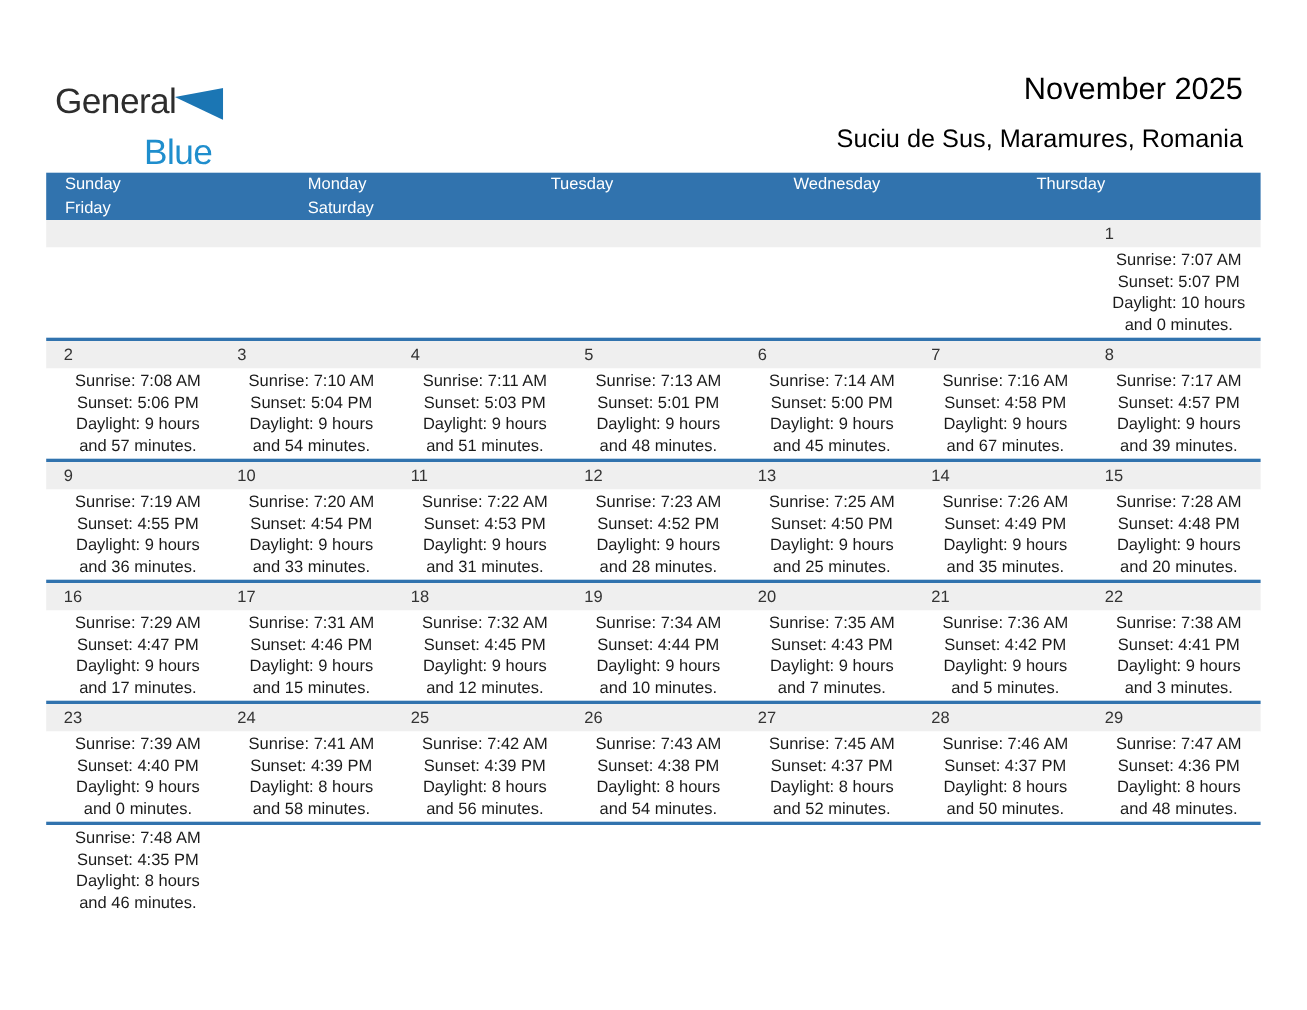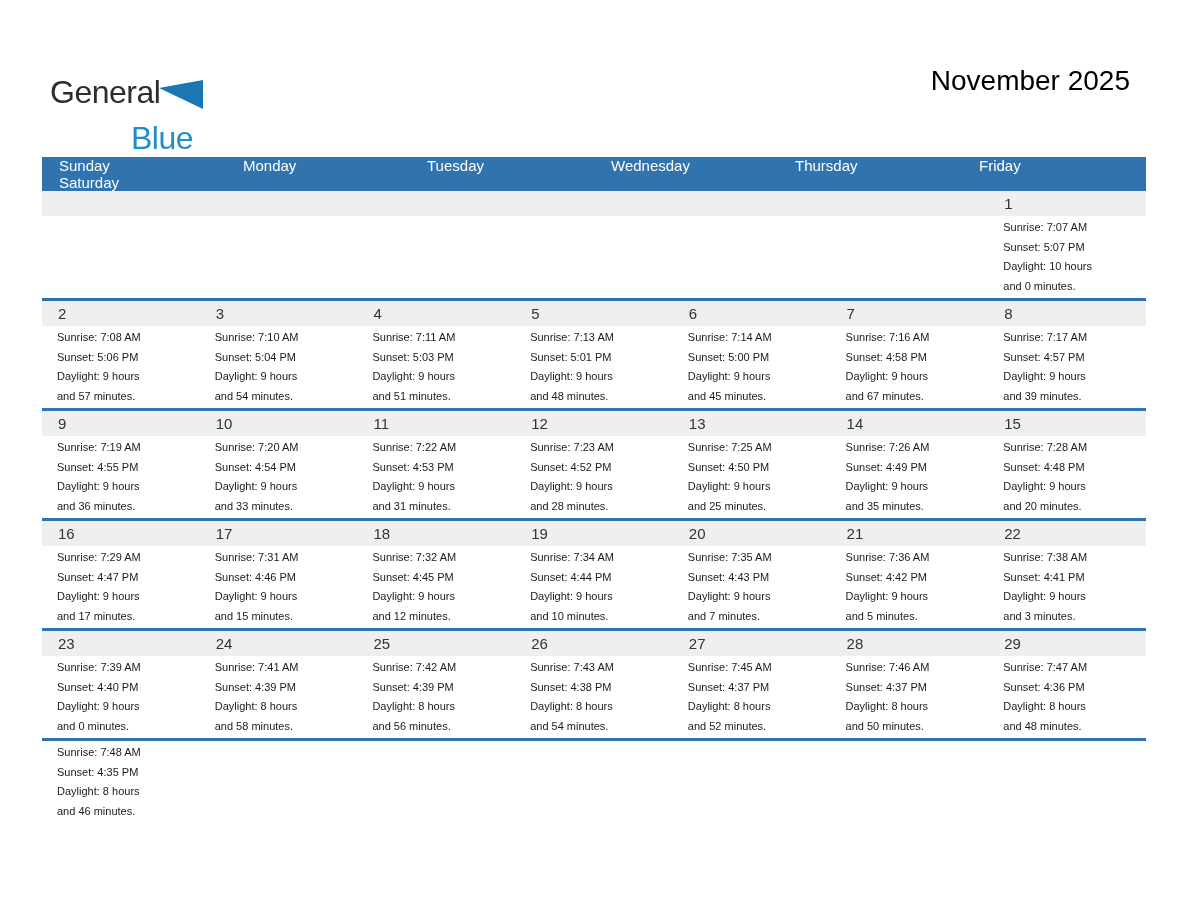--- a/index.html
+++ b/index.html
@@ -35,54 +35,55 @@
   }
 
   
   .title-block{position:absolute;right:58px;top:58px;text-align:right;color:#000;}
   .title{font-size:28px;line-height:46px;font-weight:normal;}
   .subtitle{font-size:23px;line-height:30px;margin-top:7px;}
 
   
   .calendar{position:absolute;left:42px;top:157px;width:1104px;}
   .weekday-header{
-    display:grid;grid-template-columns:repeat(6,1fr);
-    background:var(--accent);height:34px;align-items:center;
+    display:grid;grid-template-columns:repeat(5,1fr);
+    background:var(--accent);height:43px;align-items:center;
   }
   .weekday-header .wd{color:#ffffff;font-size:15px;padding-left:17px;}
 
   .week-row{border-top:3px solid var(--accent);}
   .week-row.first{border-top:none;}
   .band{
     display:grid;grid-template-columns:repeat(7,1fr);
     background:var(--band);height:25px;align-items:center;
   }
   .band .num{font-size:15px;color:#333333;padding-left:16px;}
   .content{
     display:grid;grid-template-columns:repeat(7,1fr);
     background:#ffffff;height:82px;
   }
   .cell{
-    padding:2px 6px 0 15px;font-size:11px;line-height:19.7px;color:var(--ink);
-    overflow:hidden;white-space:nowrap;
+    padding:2px 6px 0 15px;font-size:15px;line-height:19.7px;color:var(--ink);
+    overflow:hidden;white-space:nowrap;text-align:center;
   }
 </style>
 </head>
 <body>
 
 <div class="page">
 
   <div class="logo">
     <span class="logo-general">General</span>
     <span class="logo-triangle"></span>
     <span class="logo-blue">Blue</span>
   </div>
 
   <div class="title-block">
     <div class="title">November 2025</div>
+    <div class="subtitle">Suciu de Sus, Maramures, Romania</div>
   </div>
 
   <div class="calendar">
     <div class="weekday-header" id="weekday-header">
         <div class="wd">Sunday</div>
         <div class="wd">Monday</div>
         <div class="wd">Tuesday</div>
         <div class="wd">Wednesday</div>
         <div class="wd">Thursday</div>
         <div class="wd">Friday</div>

